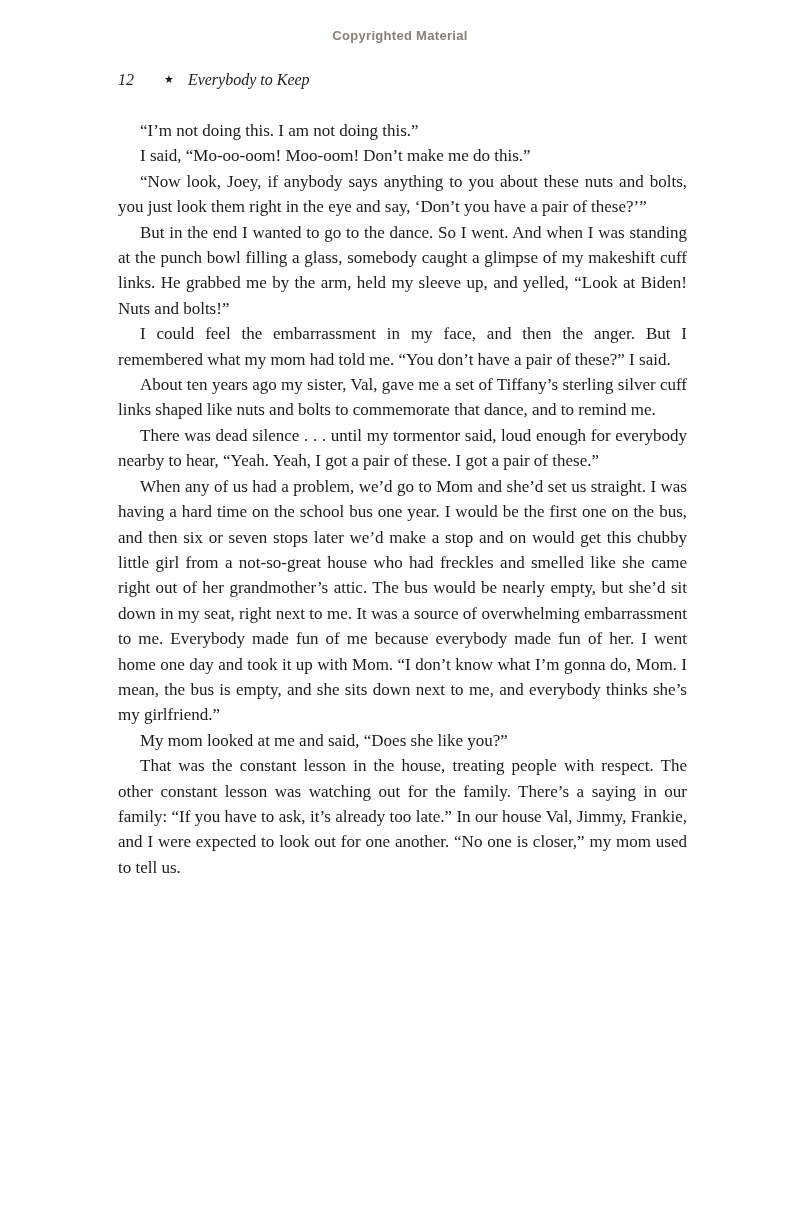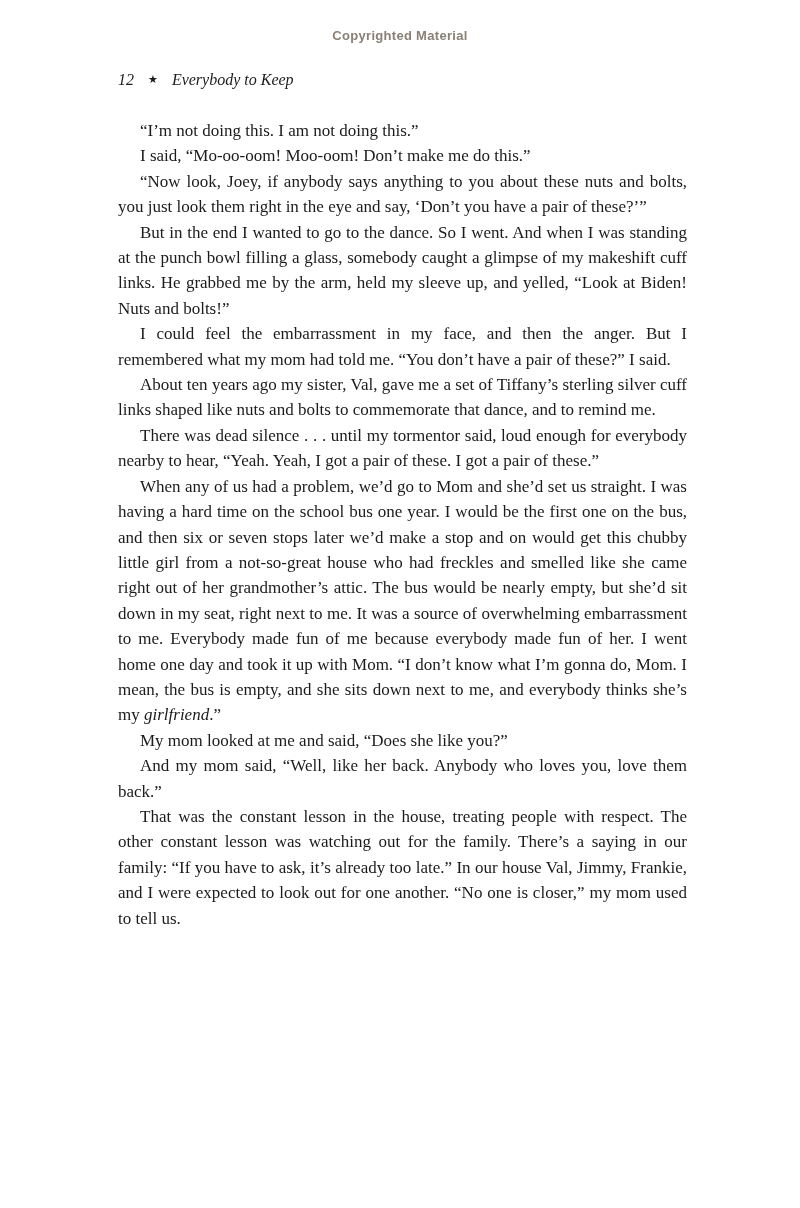--- a/index.html
+++ b/index.html
@@ -33,21 +33,21 @@
       position: absolute;
       left: 118px;
       top: 71px;
       font-size: 16px;
       font-style: italic;
       color: #1b1b1b;
       white-space: nowrap;
     }
     .running-header .page-number {
       font-style: italic;
-      margin-right: 14px;
+      margin-right: 30px;
     }
     .running-header .star {
       font-style: normal;
       font-size: 11px;
       position: relative;
       top: -2px;
       margin-right: 14px;
     }
     .body-text {
       position: absolute;
@@ -59,21 +59,20 @@
       text-align: justify;
       hyphens: auto;
       -webkit-hyphens: auto;
     }
     .body-text p {
       margin: 0;
       padding: 0;
       text-indent: 22px;
     }
     .body-text .italic {
-      font-style: italic;
     }
   </style>
 </head>
 <body>
 
 <div class="page">
 
   <div class="copyright top">Copyrighted Material</div>
 
   <div class="running-header">
@@ -83,19 +82,18 @@
   <div class="body-text">
       <p><span>“I’m not doing this. I am not doing this.”</span></p>
       <p><span>I said, “Mo-oo-oom! Moo-oom! Don’t make me do this.”</span></p>
       <p><span>“Now look, Joey, if anybody says anything to you about these nuts and bolts, you just look them right in the eye and say, ‘Don’t you have a pair of these?’”</span></p>
       <p><span>But in the end I wanted to go to the dance. So I went. And when I was standing at the punch bowl filling a glass, somebody caught a glimpse of my makeshift cuff links. He grabbed me by the arm, held my sleeve up, and yelled, “Look at Biden! Nuts and bolts!”</span></p>
       <p><span>I could feel the embarrassment in my face, and then the anger. But I remembered what my mom had told me. “You don’t have a pair of these?” I said.</span></p>
       <p><span>About ten years ago my sister, Val, gave me a set of Tiffany’s sterling silver cuff links shaped like nuts and bolts to commemorate that dance, and to remind me.</span></p>
       <p><span>There was dead silence . . . until my tormentor said, loud enough for everybody nearby to hear, “Yeah. Yeah, I got a pair of these. I got a pair of these.”</span></p>
       <p><span>When any of us had a problem, we’d go to Mom and she’d set us straight. I was having a hard time on the school bus one year. I would be the first one on the bus, and then six or seven stops later we’d make a stop and on would get this chubby little girl from a not-so-great house who had freckles and smelled like she came right out of her grandmother’s attic. The bus would be nearly empty, but she’d sit down in my seat, right next to me. It was a source of overwhelming embarrassment to me. Everybody made fun of me because everybody made fun of her. I went home one day and took it up with Mom. “I don’t know what I’m gonna do, Mom. I mean, the bus is empty, and she sits down next to me, and everybody thinks she’s my </span><span class="italic">girlfriend</span><span>.”</span></p>
       <p><span>My mom looked at me and said, “Does she like you?”</span></p>
-      <p><span>And my mom said, “Well, like her back. Anybody who loves you, love them back.”</span></p>
       <p><span>That was the constant lesson in the house, treating people with respect. The other constant lesson was watching out for the family. There’s a saying in our family: “If you have to ask, it’s already too late.” In our house Val, Jimmy, Frankie, and I were expected to look out for one another. “No one is closer,” my mom used to tell us.</span></p>
     </div>
 
   <div class="copyright bottom">Copyrighted Material</div>
 
 </div>
 
 </body></html>

